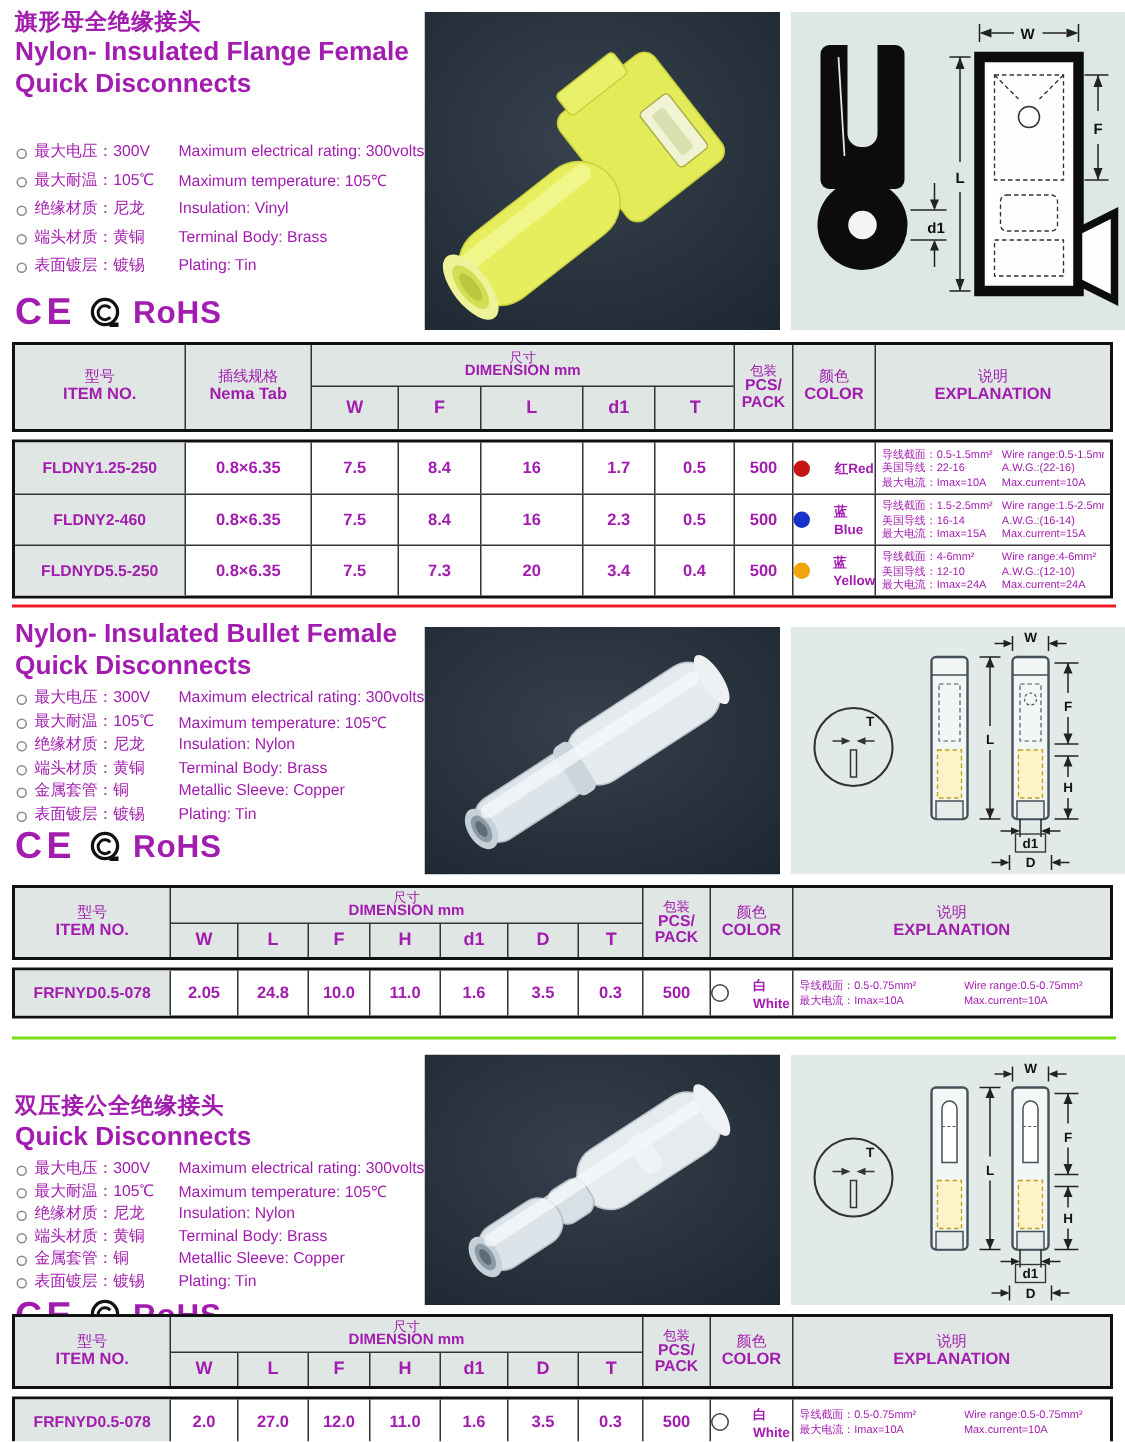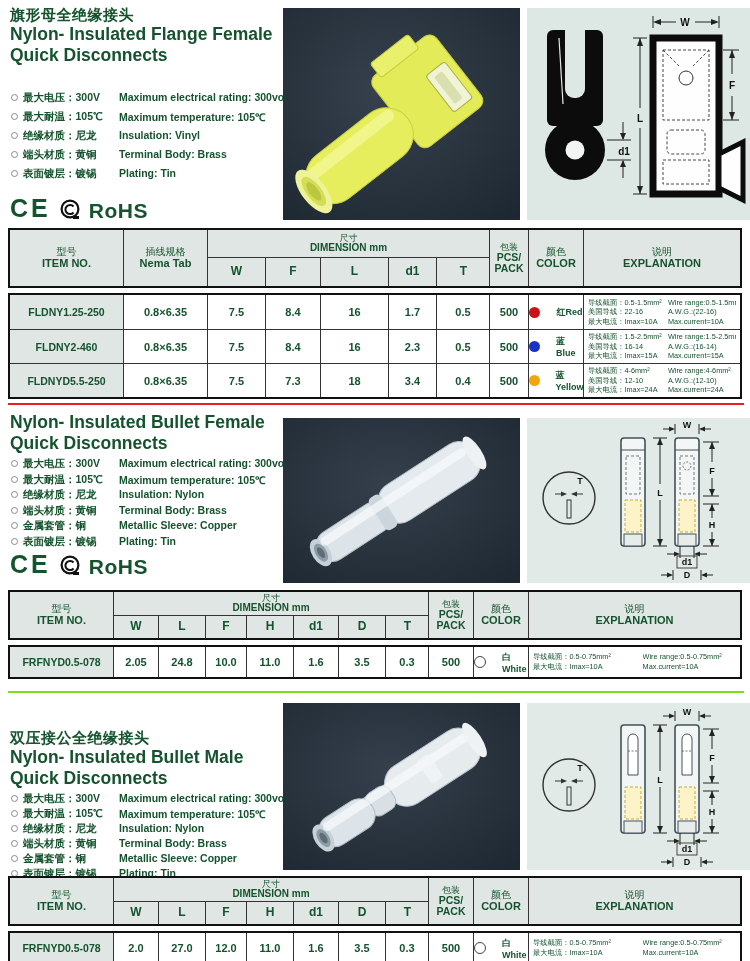--- a/index.html
+++ b/index.html
@@ -1,27 +1,27 @@
 <!DOCTYPE html>
 <html><head>
 <meta charset="utf-8">
 <style>
   html,body{margin:0;padding:0;background:#fff;}
   .page{position:relative;width:750px;height:961px;background:#fff;overflow:hidden;
-        font-family:"Liberation Sans",sans-serif;color:#14532d;}
+        font-family:"Liberation Sans",sans-serif;color:#a21caf;}
   
   .left-col{position:absolute;left:10px;width:274px;}
   .tzh{font-size:15px;font-weight:bold;letter-spacing:.5px;line-height:1.2;}
   .ten{font-size:17.5px;font-weight:bold;line-height:1.18;}
   .specs{margin-top:8px;}
-  .spec{display:flex;align-items:flex-start;font-size:10.5px;font-weight:bold;}
+  .spec{display:flex;align-items:center;font-size:10.5px;font-weight:normal;}
   .spec .b{width:5px;height:5px;border:1.5px solid #8a8a8a;border-radius:50%;margin:3px 5px 0 1px;flex:none;}
   .spec .szh{width:96px;flex:none;white-space:nowrap;}
   .spec .sen{white-space:nowrap;}
-  .certrow{display:flex;align-items:flex-end;gap:8px;}
+  .certrow{display:flex;align-items:center;gap:8px;}
   .ce{font-size:25px;font-weight:bold;letter-spacing:3px;line-height:1;}
   .rohs{font-size:21px;font-weight:800;letter-spacing:.5px;line-height:1;}
   
   .panel{position:absolute;}
   .panel svg{display:block;}
   
   .divider{position:absolute;left:8px;width:736px;height:2px;}
   
   .tbl{position:absolute;left:8px;width:734px;}
   .thead{display:grid;border:2px solid #111;background:#dfe6e3;}
@@ -285,21 +285,21 @@
               <span class="xzh">最大电流：Imax=15A</span>
               <span class="xen">Max.current=15A</span>
             </div>
         </div>
       </div>
       <div class="trow">
         <div class="bcell item">FLDNYD5.5-250</div>
         <div class="bcell">0.8×6.35</div>
         <div class="bcell">7.5</div>
         <div class="bcell">7.3</div>
-        <div class="bcell">18</div>
+        <div class="bcell">20</div>
         <div class="bcell">3.4</div>
         <div class="bcell">0.4</div>
         <div class="bcell">500</div>
         <div class="bcell colorcell">
           <span class="dot" style="background-color: rgb(240, 166, 10);"></span>
           <span class="clabel">蓝Yellow</span>
         </div>
         <div class="bcell expl">
           <div class="xrow">
               <span class="xzh">导线截面：4-6mm²</span>
@@ -528,21 +528,20 @@
         </div>
       </div>
     </div>
   </div>
 
   <div class="divider" style="top: 691px; background-color: rgb(123, 224, 25);"></div>
 
   <div class="left-col" style="top:729px;">
     <div class="tzh">双压接公全绝缘接头</div>
     <div class="ten">
-      <div>Nylon- Insulated Bullet Male</div>
       <div>Quick Disconnects</div>
     </div>
     <div class="specs" style="margin-top:4px;">
       <div class="spec" style="height:15px;">
           <span class="b"></span>
           <span class="szh">最大电压：300V</span>
           <span class="sen">Maximum electrical rating: 300volts</span>
         </div>
       <div class="spec" style="height:15px;">
           <span class="b"></span>

